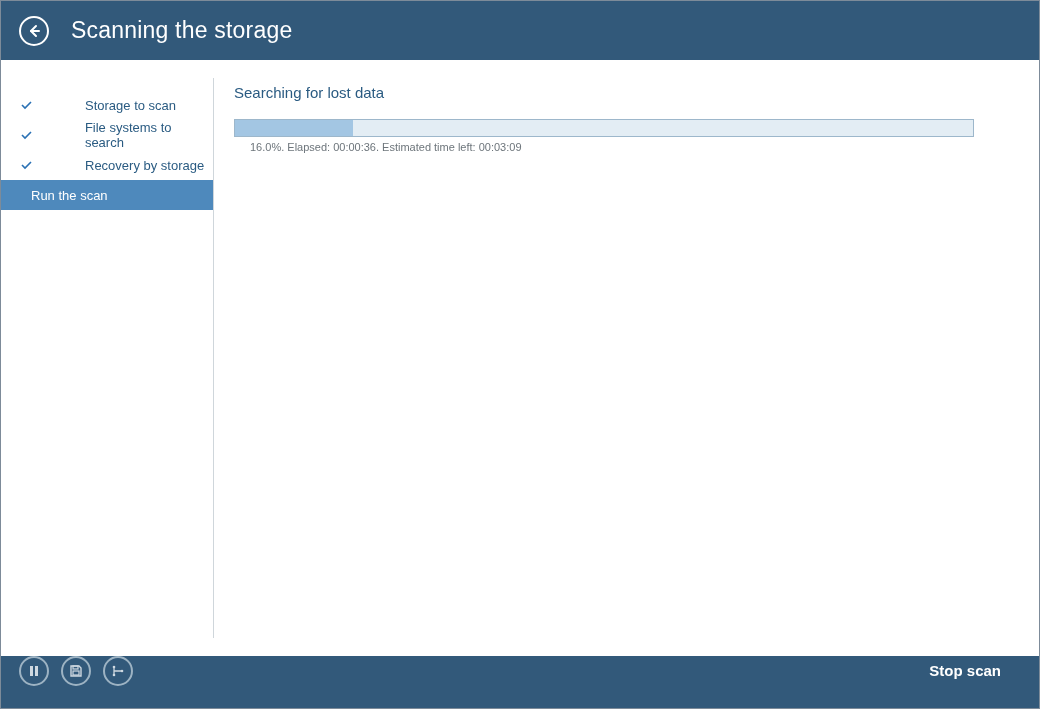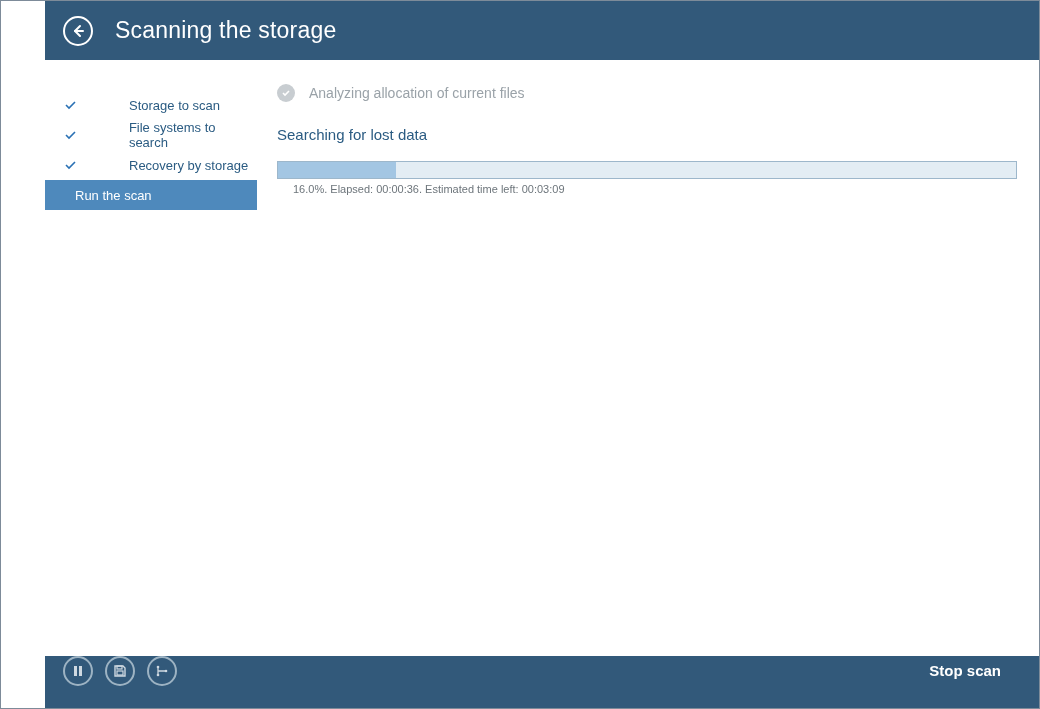--- a/index.html
+++ b/index.html
@@ -1,17 +1,17 @@
 <!DOCTYPE html>
 <html><head>
 <meta charset="utf-8">
 <style>
   * { box-sizing: border-box; margin: 0; padding: 0; }
   html, body { width: 1040px; height: 709px; font-family: "Segoe UI", Arial, sans-serif; background: #fff; overflow: hidden; }
-  .frame { width: 1040px; height: 709px; border: 1px solid #7d8b99; display: flex; flex-direction: column; padding-left: 44px; }
+  .frame { width: 1040px; height: 709px; border: 1px solid #7d8b99; display: flex; flex-direction: column; }
   
   .header { height: 59px; background: #32597a; color: #fff; display: flex; align-items: center; padding: 0 18px; flex: 0 0 auto; }
   .back-btn { width: 30px; height: 30px; border: 2px solid #fff; border-radius: 50%; display: flex; align-items: center; justify-content: center; margin-right: 22px; cursor: pointer; }
   .back-btn svg { display: block; }
   .header-title { font-size: 23px; font-weight: 400; letter-spacing: .2px; }
   
   .body { flex: 1 1 auto; display: flex; background: #fff; min-height: 0; }
   
   .sidebar { width: 212px; padding-top: 30px; flex: 0 0 auto; }
   .side-item { display: flex; align-items: center; height: 30px; padding-left: 20px; font-size: 13px; color: #2a5b82; cursor: pointer; gap: 44px; }
@@ -78,28 +78,20 @@
       </div>
       <div class="side-item selected">
 
         <span>Run the scan</span>
       </div>
     </div>
 
     <div class="divider"></div>
 
     <div class="main">
-      <div class="step-done">
-        <span class="tick">
-          <svg width="10" height="10" viewBox="0 0 10 10">
-              <path d="M2 5 L4 7 L8 3" stroke="#fff" stroke-width="1.6" fill="none"></path>
-            </svg>
-        </span>
-        <span>Analyzing allocation of current files</span>
-      </div>
       <div class="current-step">Searching for lost data</div>
       <div class="progress-wrap">
         <div class="progress">
           <div class="progress-fill" id="progress-fill" style="width: 16%;"></div>
         </div>
         <div class="progress-text">16.0%. Elapsed: 00:00:36. Estimated time left: 00:03:09</div>
       </div>
     </div>
   </div>
 

